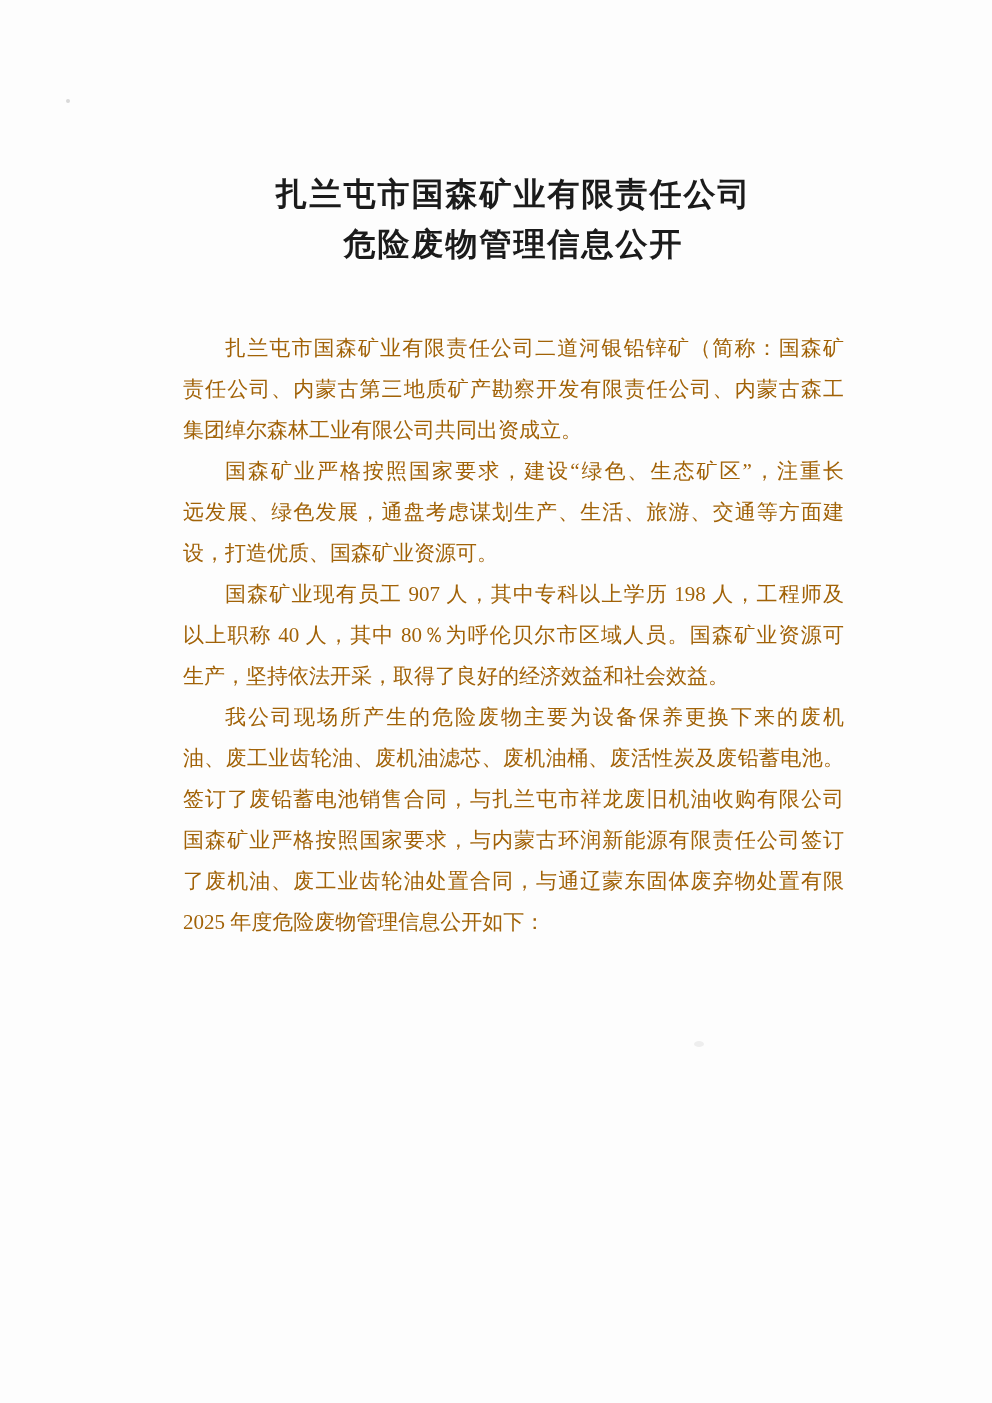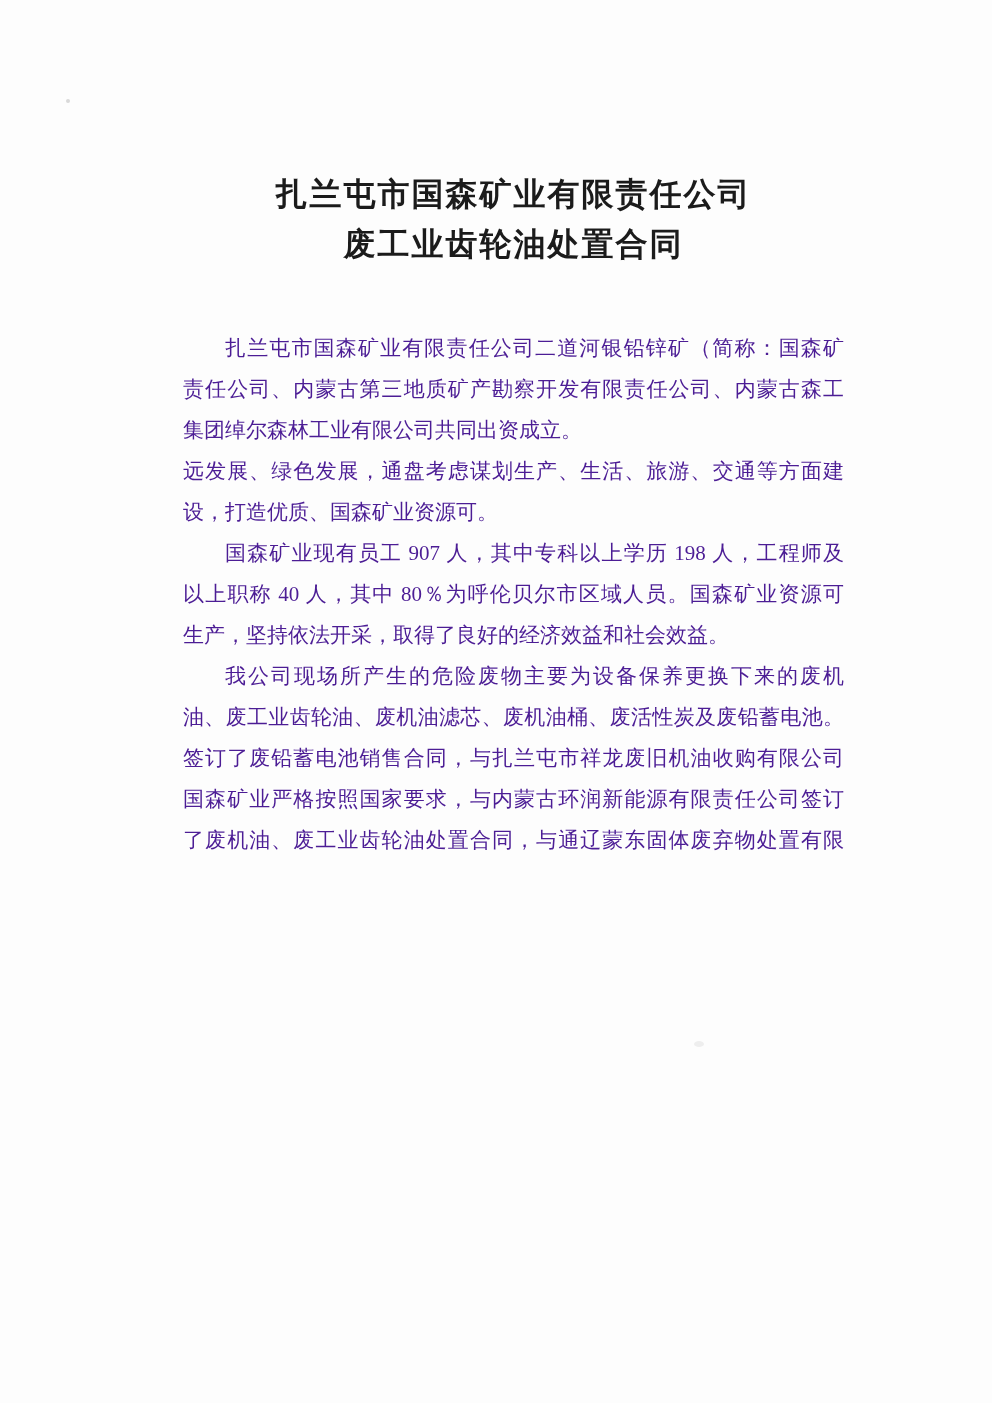--- a/index.html
+++ b/index.html
@@ -25,21 +25,21 @@
     color: #1b1b1b;
     font-size: 32px;
     letter-spacing: 2px;
     line-height: 50px;
   }
   .doc-body {
     position: absolute;
     top: 328px;
     left: 183px;
     width: 661px;
-    color: #4c1d95;
+    color: #a16207;
     font-size: 21px;
   }
   .para {
     margin: 0;
     padding: 0;
   }
   .ln {
     height: 41px;
     line-height: 41px;
     text-align: justify;
@@ -74,44 +74,46 @@
 </head>
 <body>
 
 <div class="page">
 
   <div class="speck speck-top-left"></div>
   <div class="speck speck-mid"></div>
 
   <div class="doc-title">
     <div class="title-line">扎兰屯市国森矿业有限责任公司</div>
-    <div class="title-line">废工业齿轮油处置合同</div>
+    <div class="title-line">危险废物管理信息公开</div>
   </div>
 
   <div class="doc-body">
 
     <div class="para">
       <div class="ln first">扎兰屯市国森矿业有限责任公司二道河银铅锌矿（简称：国森矿</div>
       <div class="ln">责任公司、内蒙古第三地质矿产勘察开发有限责任公司、内蒙古森工</div>
       <div class="ln lastln">集团绰尔森林工业有限公司共同出资成立。</div>
     </div>
 
     <div class="para">
+      <div class="ln first">国森矿业严格按照国家要求，建设“绿色、生态矿区”，注重长</div>
       <div class="ln">远发展、绿色发展，通盘考虑谋划生产、生活、旅游、交通等方面建</div>
       <div class="ln lastln">设，打造优质、国森矿业资源可。</div>
     </div>
 
     <div class="para">
       <div class="ln first">国森矿业现有员工 907 人，其中专科以上学历 198 人，工程师及</div>
       <div class="ln">以上职称 40 人，其中 80％为呼伦贝尔市区域人员。国森矿业资源可</div>
       <div class="ln lastln">生产，坚持依法开采，取得了良好的经济效益和社会效益。</div>
     </div>
 
     <div class="para">
       <div class="ln first">我公司现场所产生的危险废物主要为设备保养更换下来的废机</div>
       <div class="ln">油、废工业齿轮油、废机油滤芯、废机油桶、废活性炭及废铅蓄电池。</div>
       <div class="ln">签订了废铅蓄电池销售合同，与扎兰屯市祥龙废旧机油收购有限公司</div>
       <div class="ln">国森矿业严格按照国家要求，与内蒙古环润新能源有限责任公司签订</div>
       <div class="ln">了废机油、废工业齿轮油处置合同，与通辽蒙东固体废弃物处置有限</div>
+      <div class="ln lastln">2025 年度危险废物管理信息公开如下：</div>
     </div>
 
   </div>
 </div>
 
 </body></html>

